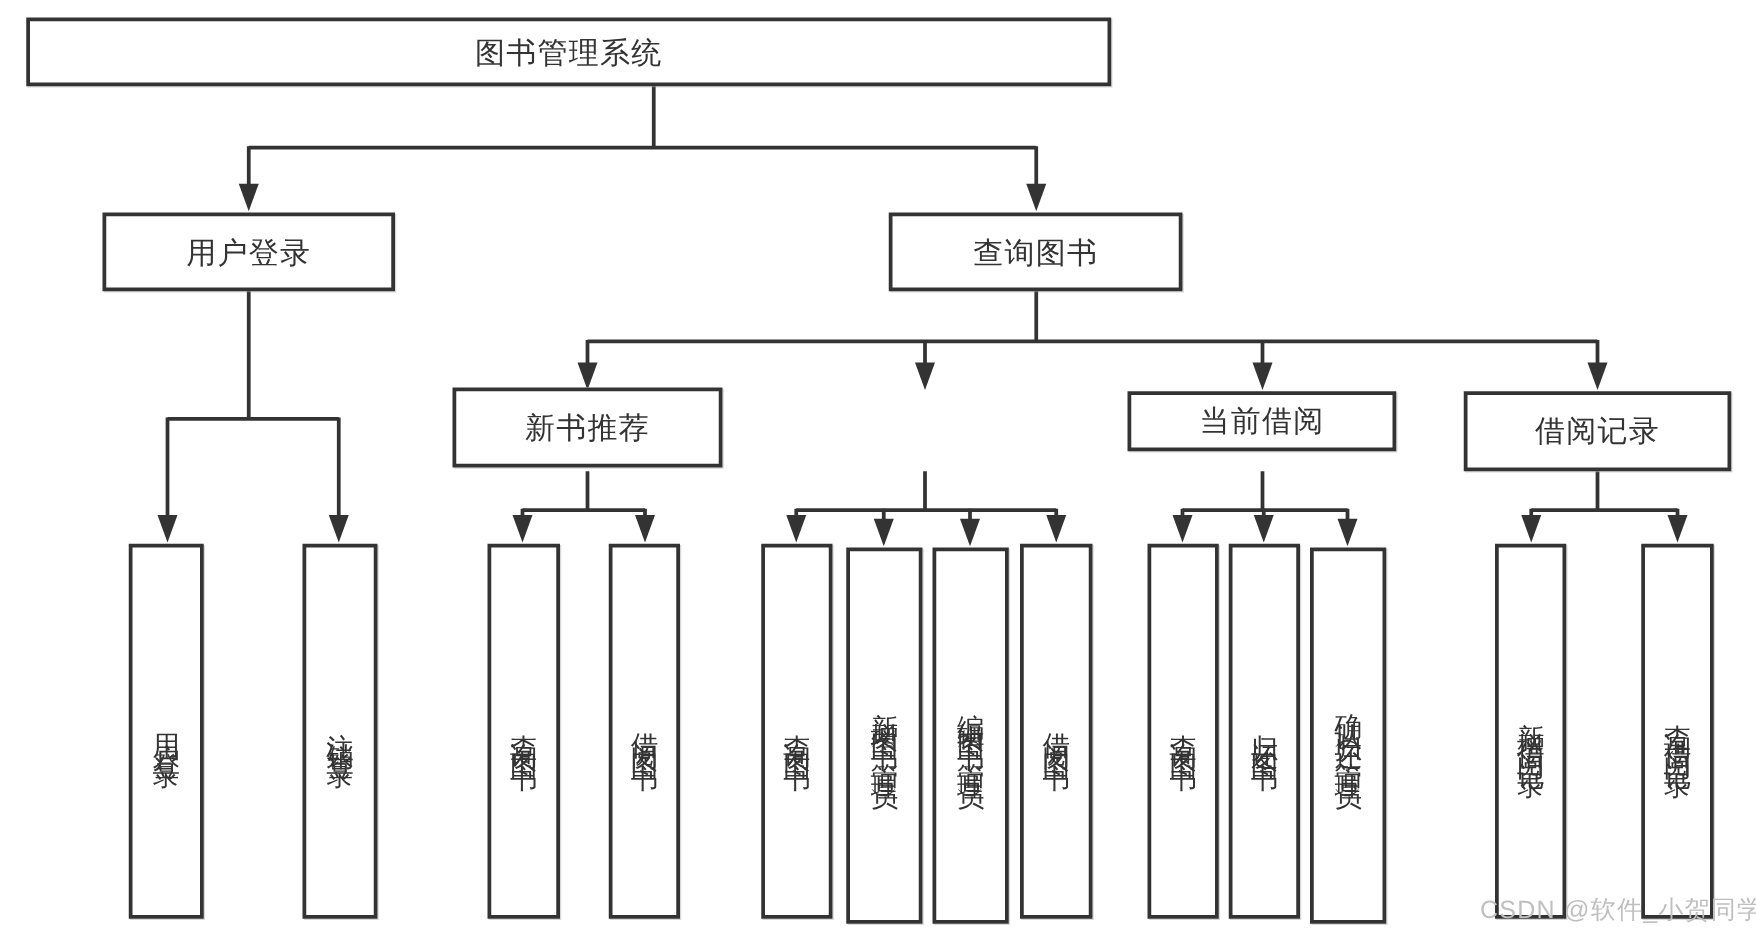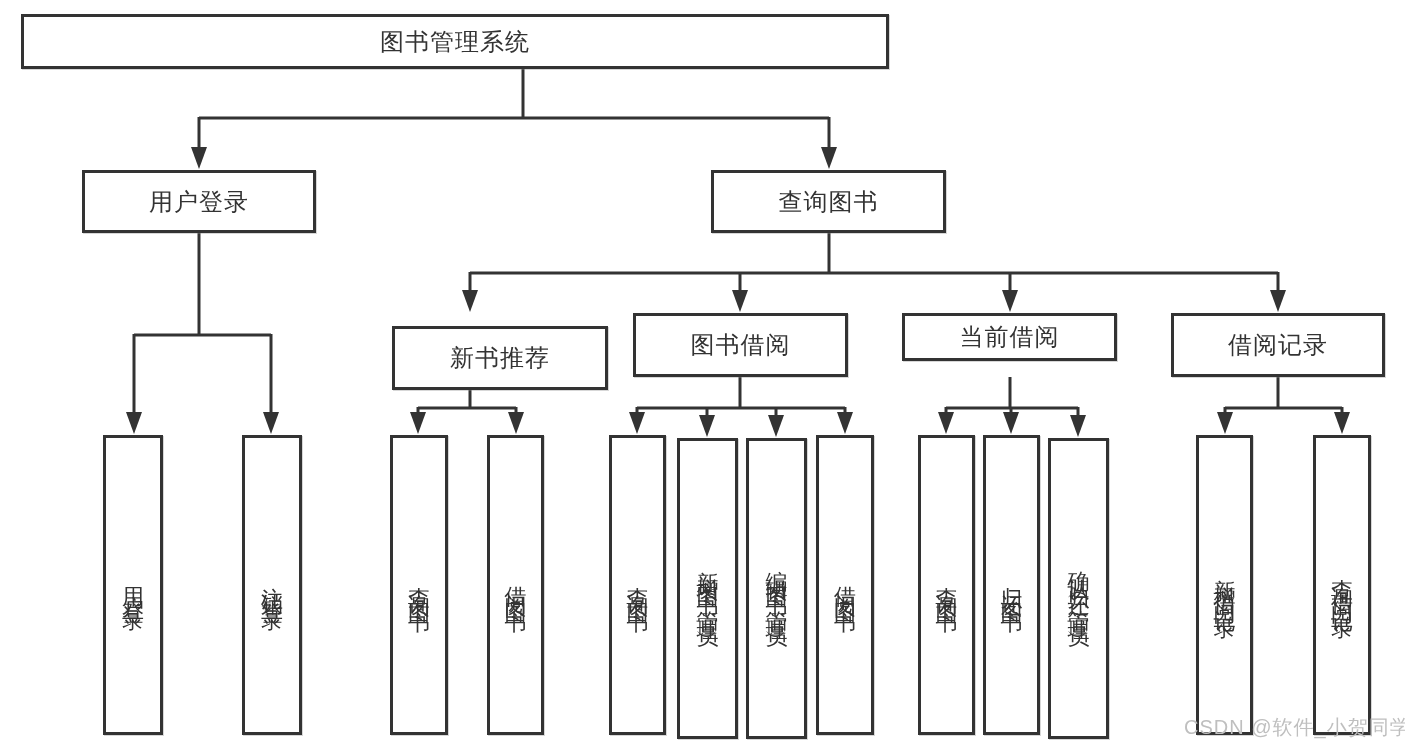--- a/index.html
+++ b/index.html
@@ -103,25 +103,22 @@
     <span>图书管理系统</span>
   </div>
 
   <div class="box hbox" style="left:82px; top:170px; width:234px; height:63px;">
     <span>用户登录</span>
   </div>
   <div class="box hbox" style="left:711px; top:170px; width:235px; height:63px;">
     <span>查询图书</span>
   </div>
 
-  <div class="box hbox" style="left:362px; top:326px; width:216px; height:64px;margin-left:30px;">
+  <div class="box hbox" style="left:362px; top:310px; width:216px; height:64px;">
     <span>新书推荐</span>
-  </div>
-  <div class="box hbox" style="left:633px; top:313px; width:215px; height:64px;">
-    <span>图书借阅</span>
   </div>
   <div class="box hbox" style="left:902px; top:313px; width:215px; height:48px;">
     <span>当前借阅</span>
   </div>
   <div class="box hbox" style="left:1171px; top:313px; width:214px; height:64px;">
     <span>借阅记录</span>
   </div>
 
   <div class="box vbox" style="left:103px; top:435px; width:60px; height:300px;">
     <span>用户登录</span>

